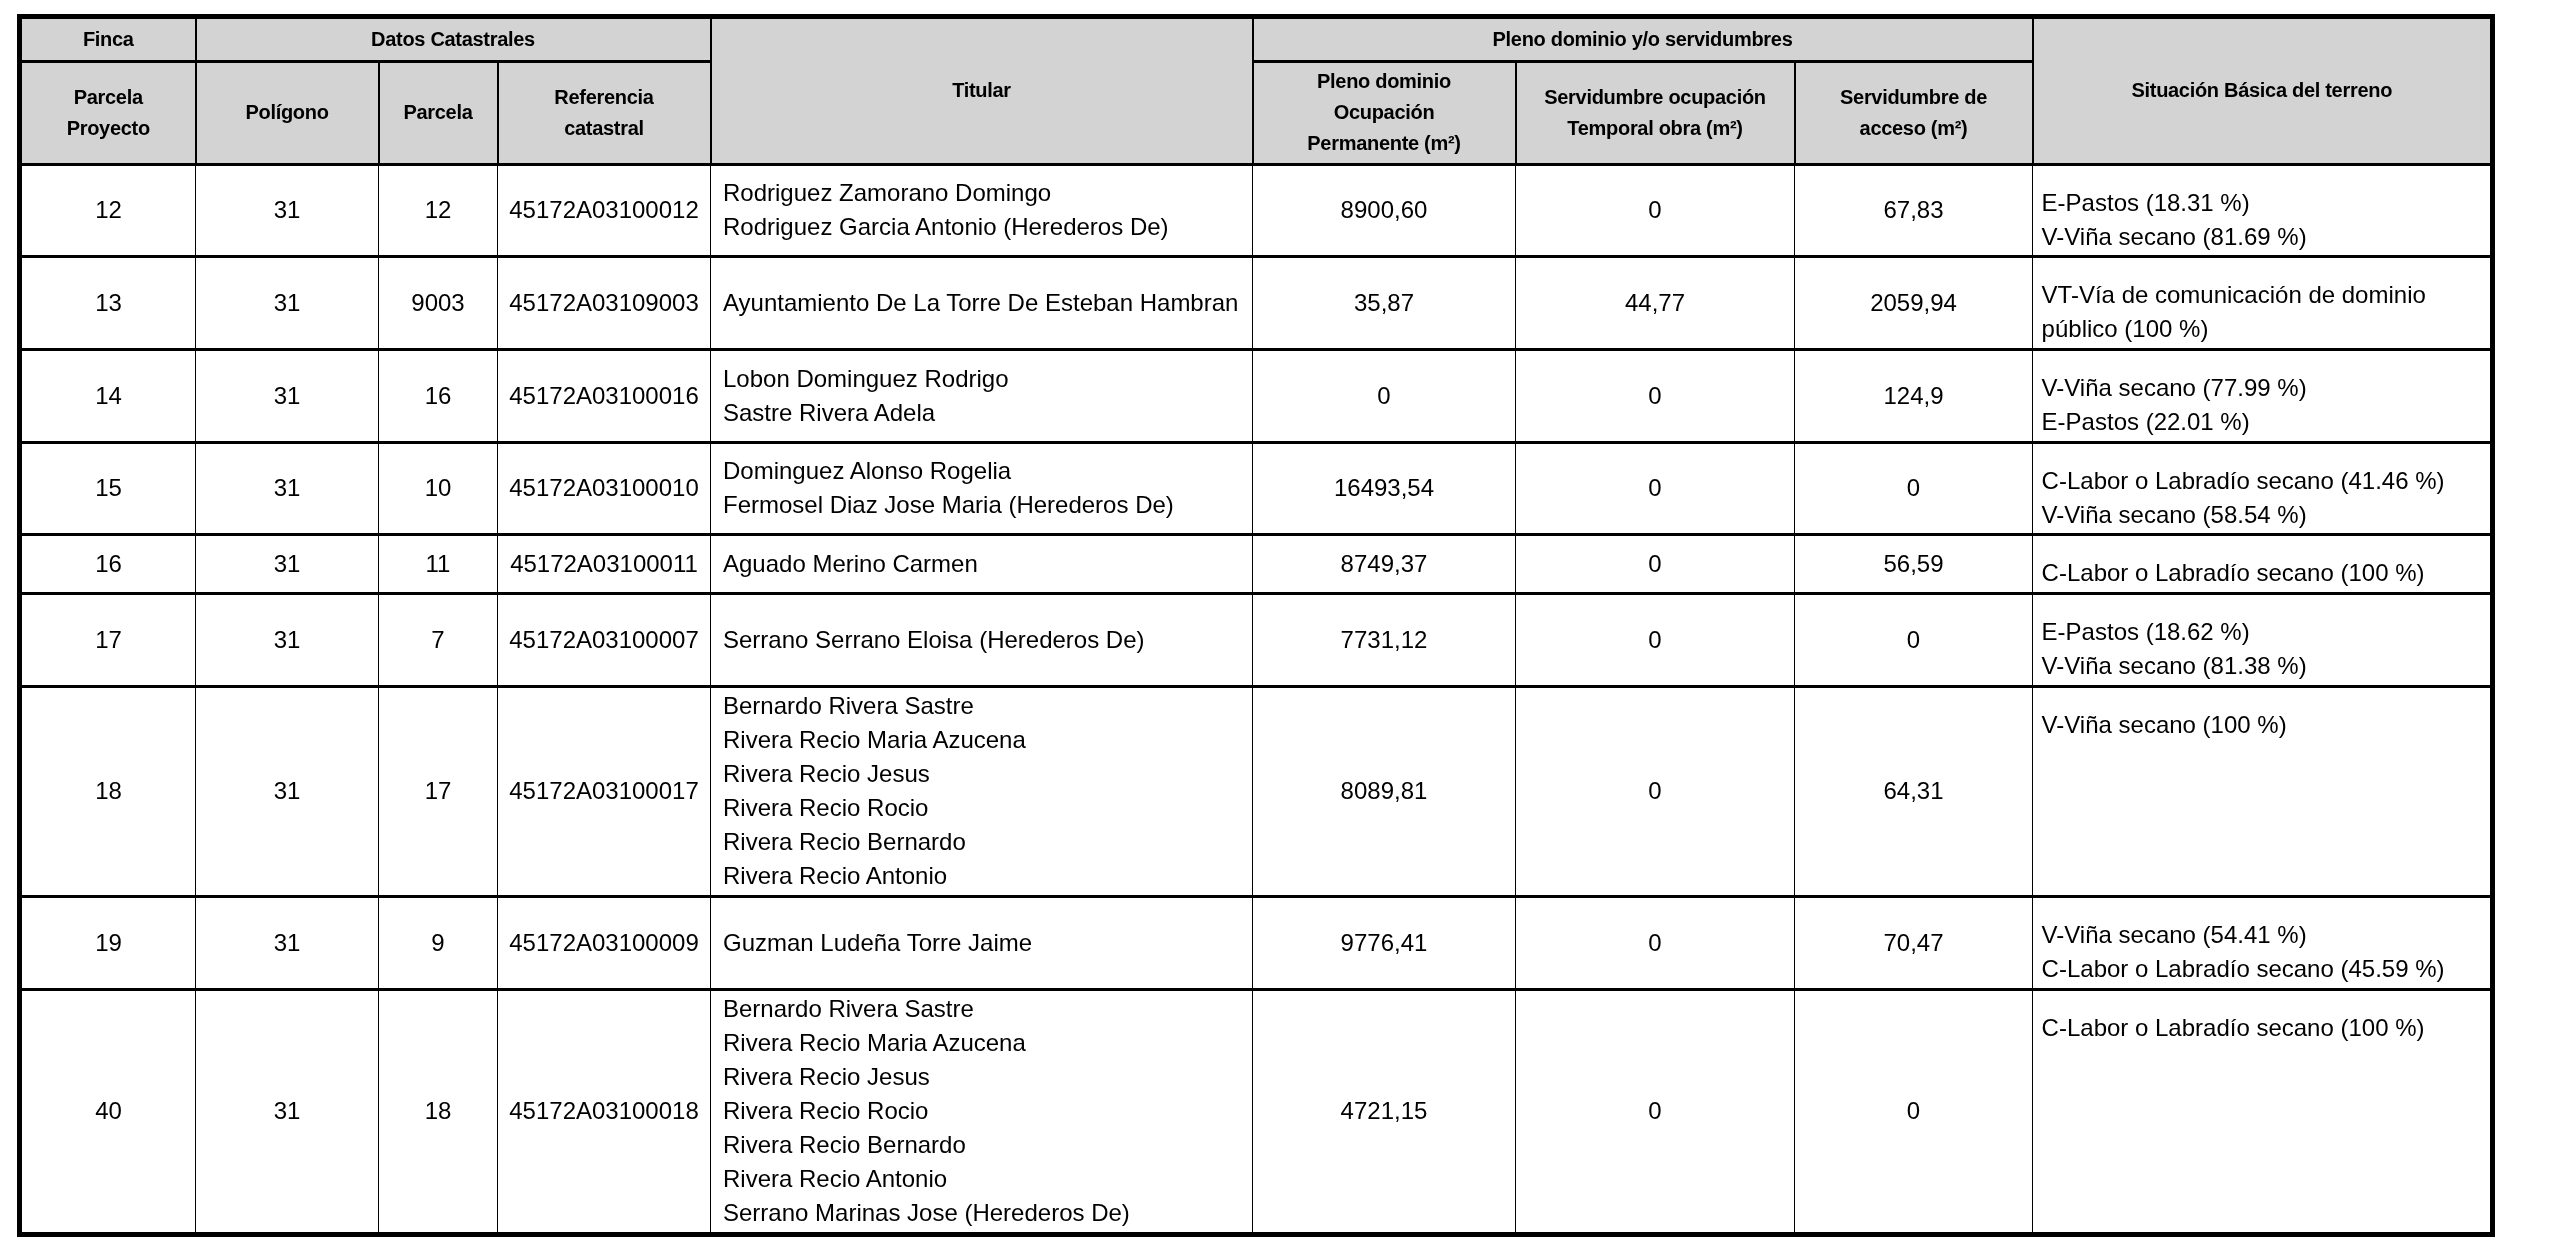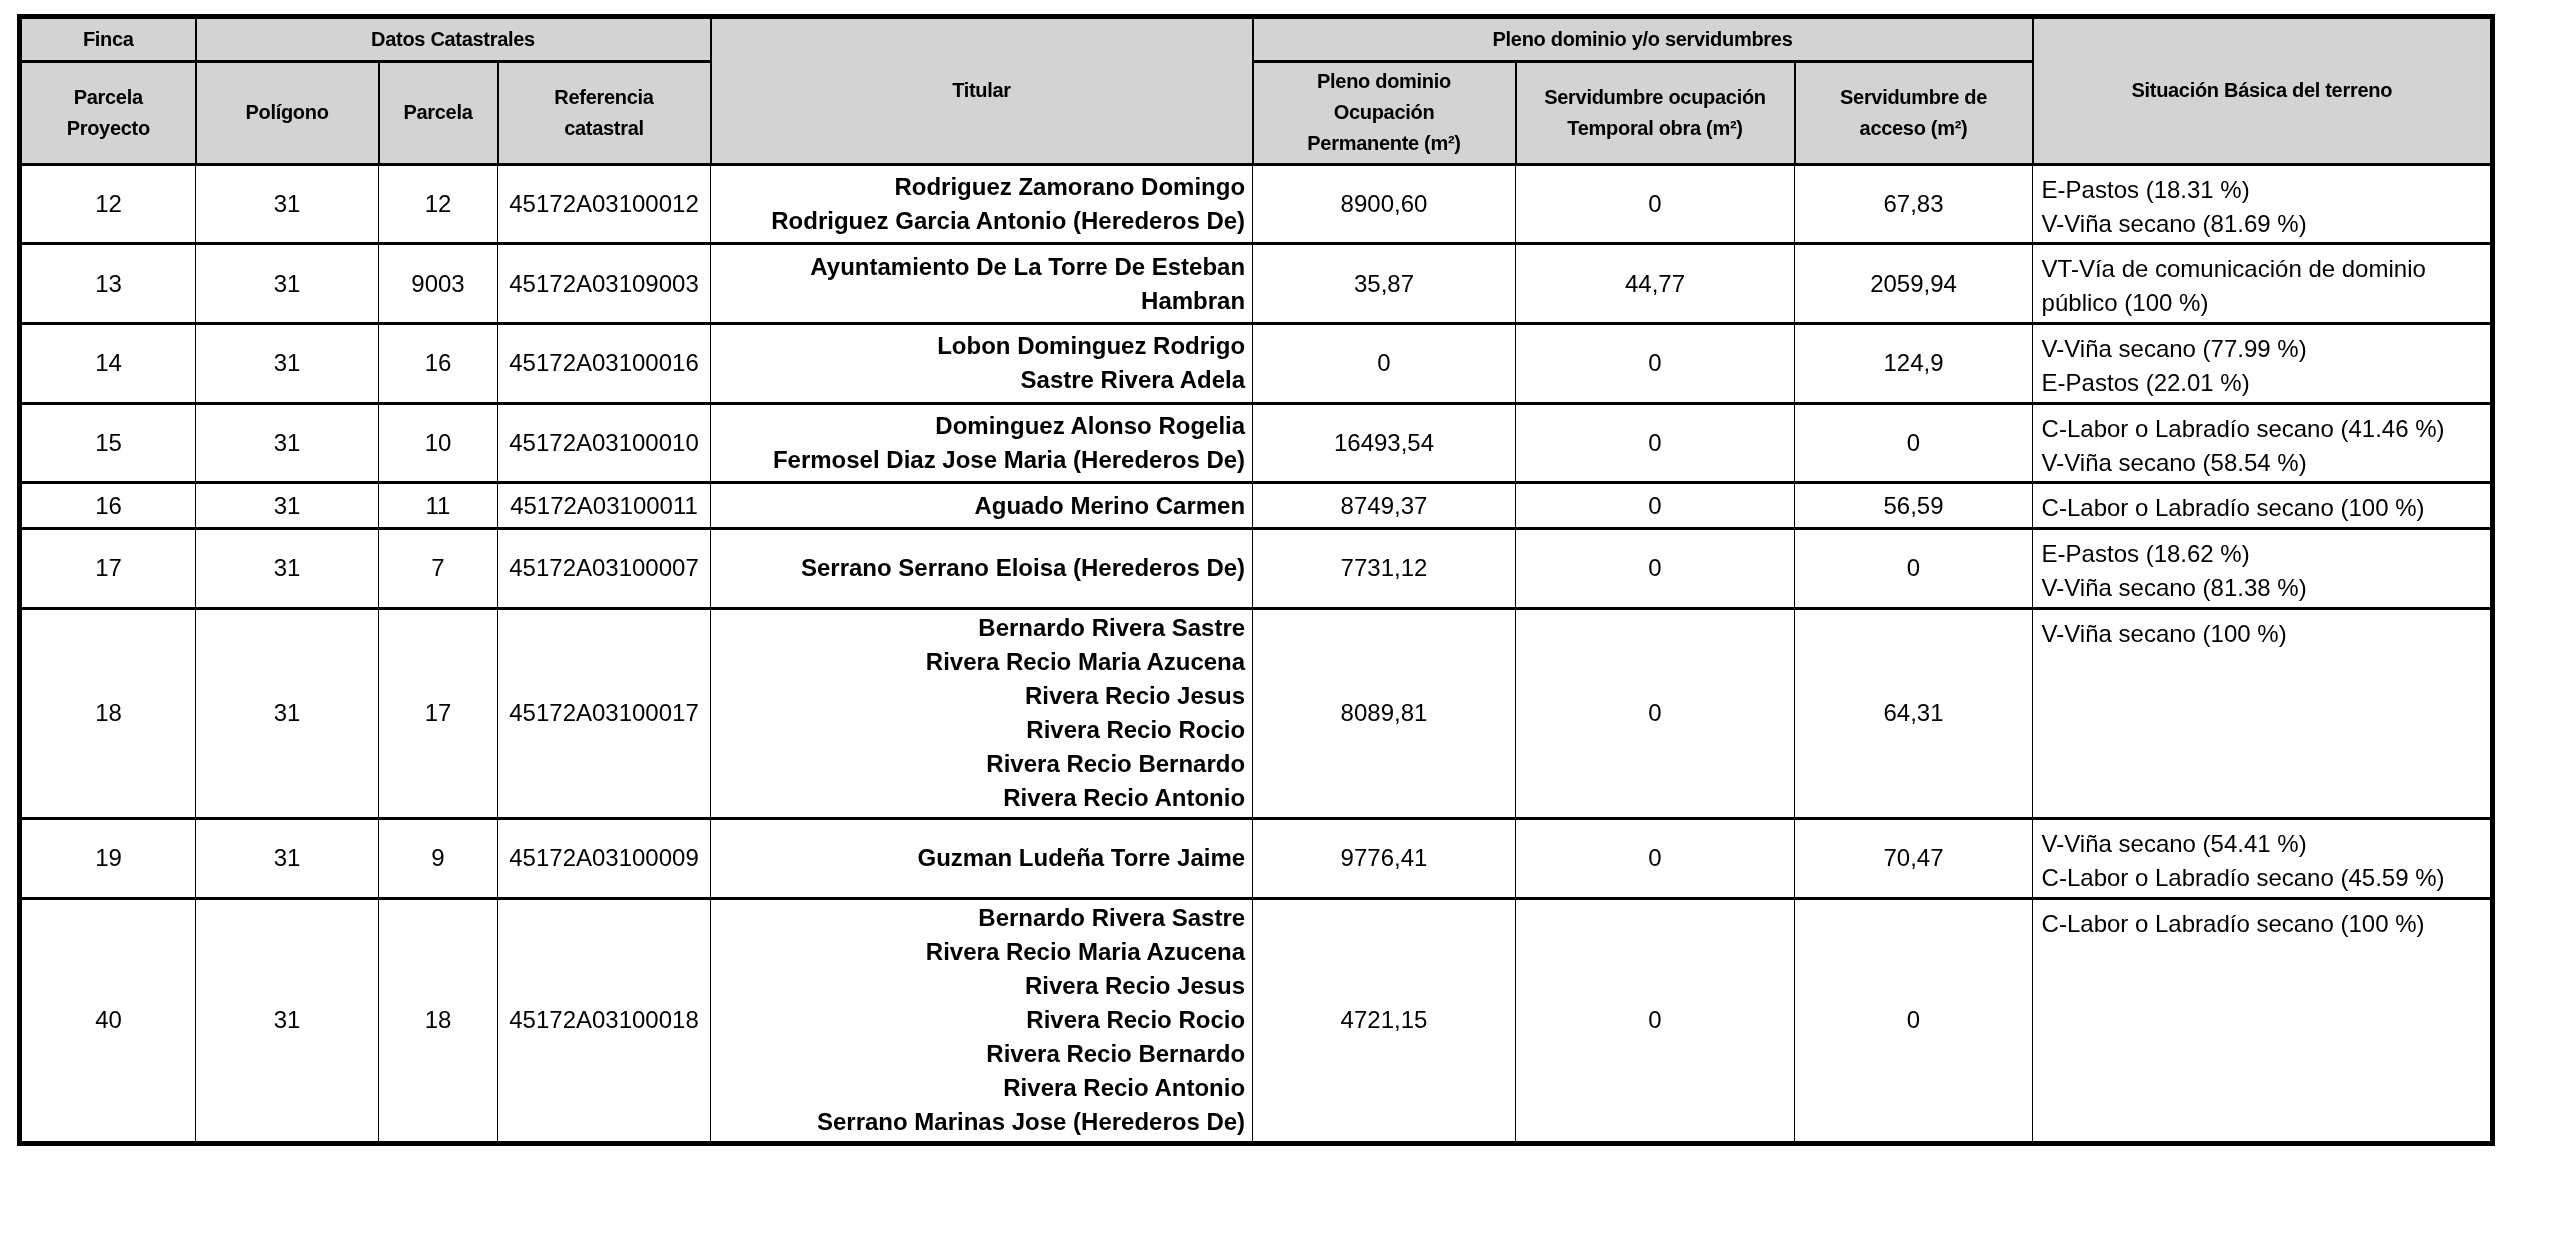--- a/index.html
+++ b/index.html
@@ -41,25 +41,25 @@
   tr.hrow1 th { height:45px; }
   tr.hrow2 th { height:95px; }
   td {
     font-size:24px;
     line-height:34px;
     vertical-align:middle;
     padding:1.7px 6.9px;
     white-space:pre-line;
   }
   td.num { text-align:center; white-space:nowrap; }
-  td.titular { text-align:right; padding-left:12px;font-weight:bold; }
+  td.titular { text-align:left; padding-left:12px; }
   td.situacion {
     text-align:left;
     vertical-align:top;
-    padding-top:7px;
+    padding-top:20px;
     padding-left:8.6px;
   }
 </style>
 </head>
 <body>
 
 <div class="page">
   <table class="cadastral">
     <colgroup>
       <col style="width:176px">

